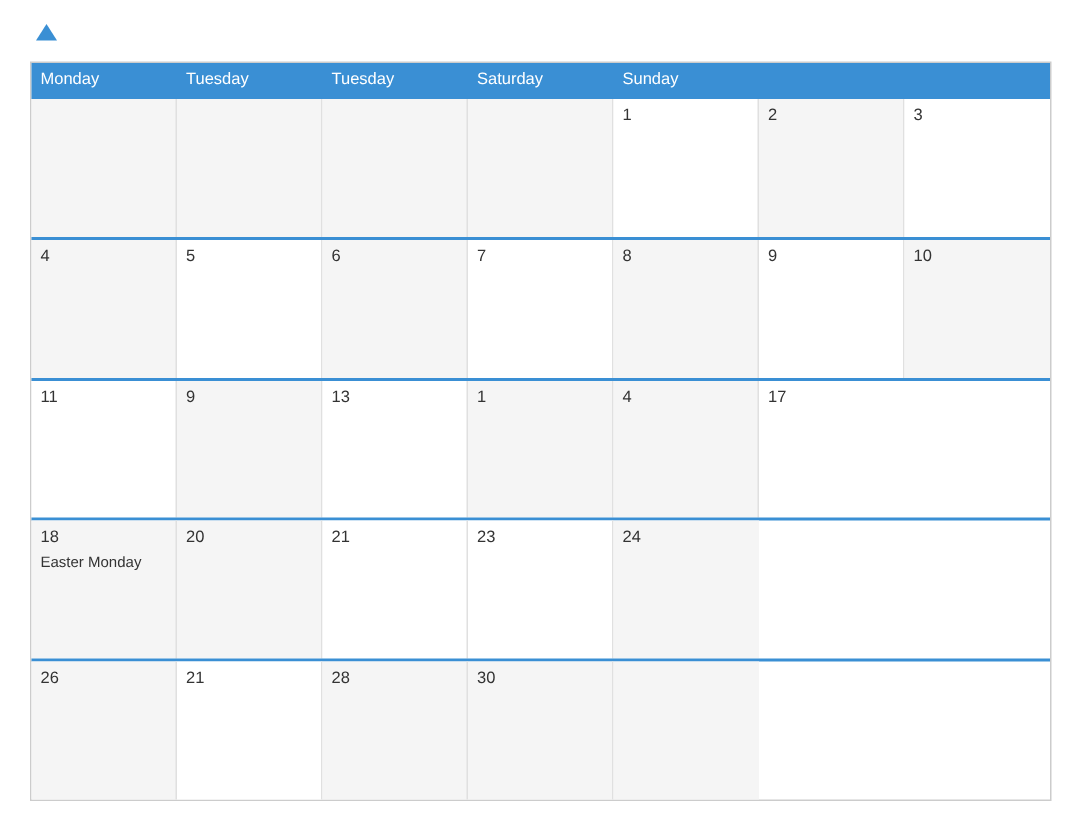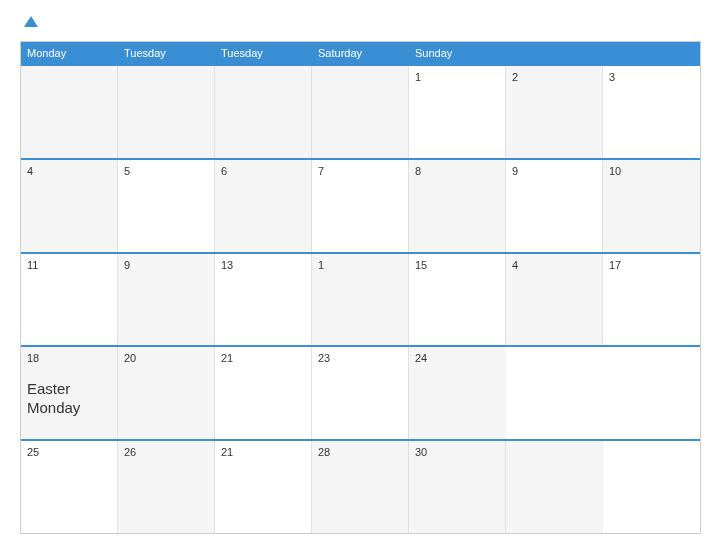--- a/index.html
+++ b/index.html
@@ -108,23 +108,23 @@
     }
     .day-cell.shaded {
       background: #f5f5f5;
     }
     .day-num {
       font-size: 11px;
       color: #333;
       line-height: 1.4;
     }
     .day-event {
-      font-size: 15px;
-      color: #333;
-      margin-top: 12px;
+      font-size: 10px;
+      color: #333;
+      margin-top: 2px;
       line-height: 1.3;
     }
   </style>
 </head>
 <body>
 
 <div class="page">
 
   <div class="header">
     <div class="logo">
@@ -195,23 +195,20 @@
           </div>
           <div class="day-cell shaded">
             <div class="day-num">9</div>
           </div>
           <div class="day-cell">
             <div class="day-num">13</div>
           </div>
           <div class="day-cell shaded">
             <div class="day-num">1</div>
           </div>
-          <div class="day-cell">
-            <div class="day-num">15</div>
-          </div>
           <div class="day-cell shaded">
             <div class="day-num">4</div>
           </div>
           <div class="day-cell">
             <div class="day-num">17</div>
           </div>
         </div>
         <div class="week-row">
           <div class="day-cell shaded">
             <div class="day-num">18</div>
@@ -224,23 +221,20 @@
             <div class="day-num">21</div>
           </div>
           <div class="day-cell">
             <div class="day-num">23</div>
           </div>
           <div class="day-cell shaded">
             <div class="day-num">24</div>
           </div>
         </div>
         <div class="week-row">
-          <div class="day-cell">
-            <div class="day-num">25</div>
-          </div>
           <div class="day-cell shaded">
             <div class="day-num">26</div>
           </div>
           <div class="day-cell">
             <div class="day-num">21</div>
           </div>
           <div class="day-cell shaded">
             <div class="day-num">28</div>
           </div>
           <div class="day-cell shaded">

